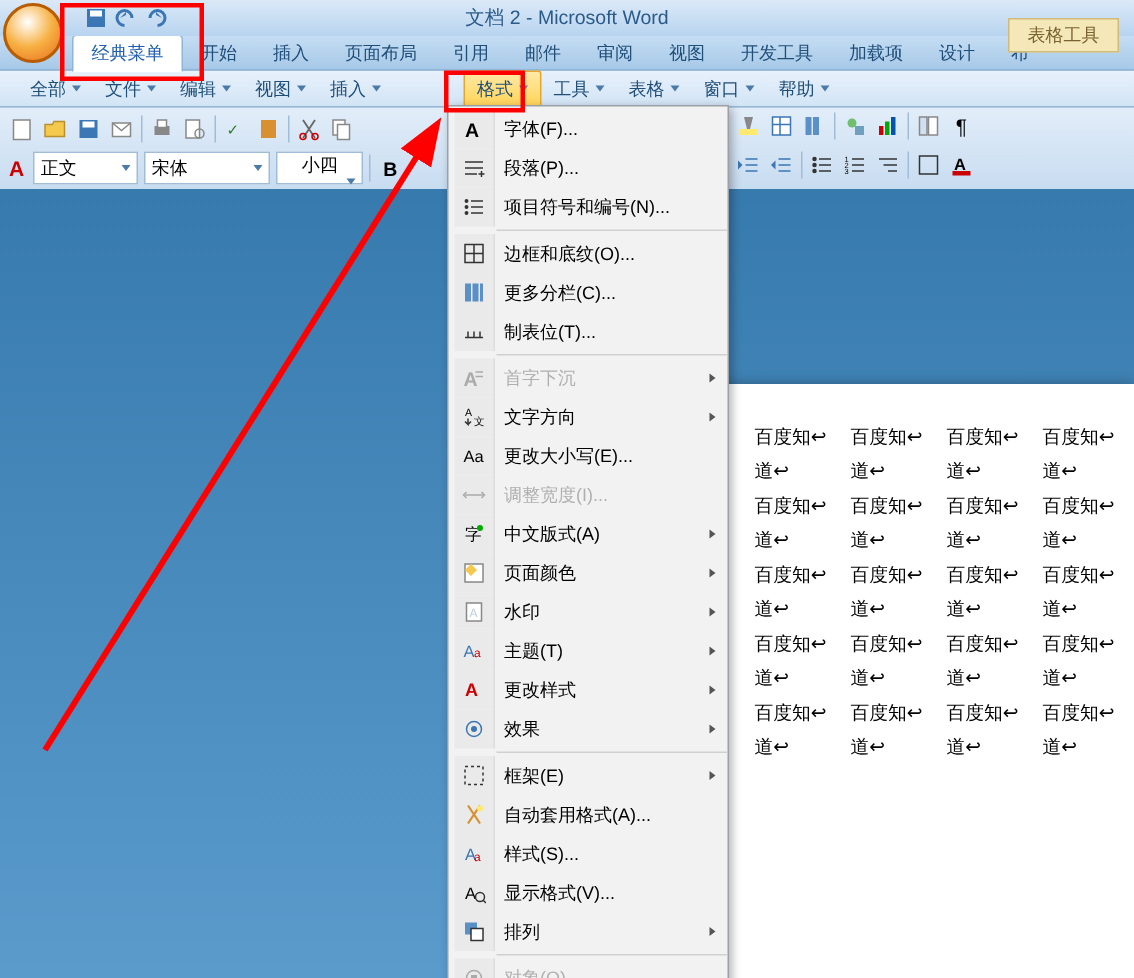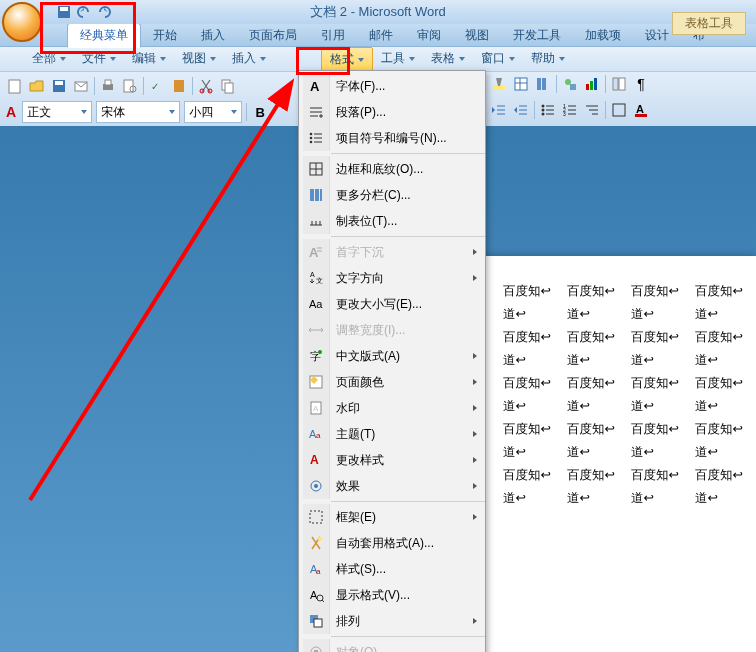--- a/index.html
+++ b/index.html
@@ -59,43 +59,43 @@
     border: 1px solid #d0bb7a;
     padding: 2px 12px;
     font-size: 12px;
     color: #7a6330;
   }
   .ribbon-tabs {
     height: 22px;
     background: linear-gradient(to bottom, #c5ddf3, #a7c9e8);
     display: flex;
     align-items: center;
-    padding-left: 67px;
+    padding-left: 48px;
     gap: 0;
     border-bottom: 1px solid #8fb5d8;
   }
   .ribbon-tab {
     padding: 3px 12px;
     color: #1f4e79;
     cursor: pointer;
     font-size: 12px;
   }
   .ribbon-tab.active {
     background: #fff;
     border: 1px solid #8fb5d8;
     border-bottom: 1px solid #fff;
     border-radius: 3px 3px 0 0;
     color: #2060b0;
   }
   .menu-bar {
     height: 24px;
     background: linear-gradient(to bottom, #e8f1fb, #d2e4f5);
     display: flex;
-    align-items: flex-start;
-    padding-left: 24px;
+    align-items: center;
+    padding-left: 12px;
     gap: 0;
     border-bottom: 1px solid #b0cce6;
   }
   .menu-item {
     padding: 3px 8px;
     color: #1f4e79;
     cursor: pointer;
     display: flex;
     align-items: center;
     gap: 2px;
@@ -147,21 +147,21 @@
     background: #fff;
     border: 1px solid #a0bdd8;
     padding: 0 4px;
     display: flex;
     align-items: center;
     font-size: 12px;
     justify-content: space-between;
   }
   .style-box { width: 60px; }
   .font-box { width: 74px; }
-  .size-box { width: 48px; }
+  .size-box { width: 48px; flex-direction: column; }
   .doc-area {
     position: absolute;
     top: 126px;
     left: 0;
     right: 0;
     bottom: 0;
     background: linear-gradient(to bottom, #377aad, #5a9bcc);
     overflow: hidden;
   }
   .page {

